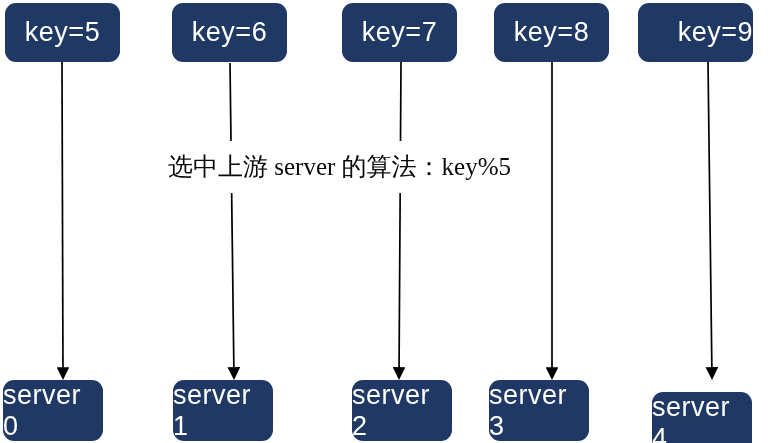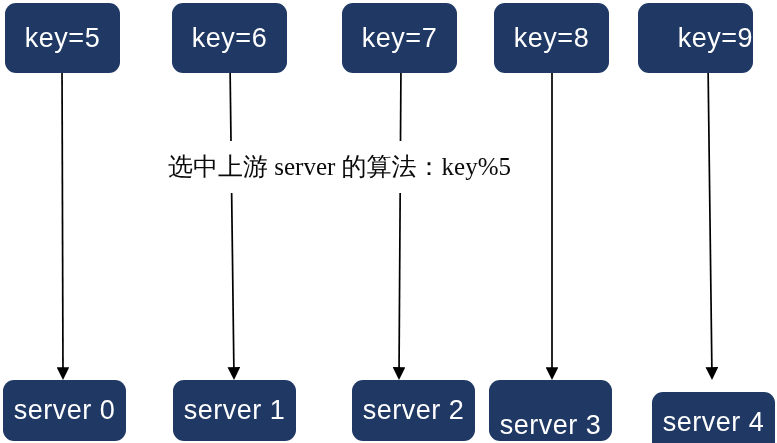--- a/index.html
+++ b/index.html
@@ -49,33 +49,33 @@
     background: var(--box-fill, #1F3864);
     color: var(--box-text, #ffffff);
     border-radius: 11px;
     display: flex;
     align-items: center;
     justify-content: center;
     font-size: 27px;
     letter-spacing: 0.5px;
     box-sizing: border-box;
   }
-  .key-node    { width: 115px; height: 70px; top: 3px; }
-  .server-node { width: 123px; height: 61px; top: 380px; }
+  .key-node    { width: 115px; height: 59px; top: 3px; }
+  .server-node { width: 100px; height: 61px; top: 380px; }
 
   .key-0 { left: 5px; }
   .key-1 { left: 172px; justify-content: center; }
   .key-2 { left: 342px; }
   .key-3 { left: 494px; }
   .key-4 { left: 638px; justify-content: flex-end; }
 
   .srv-0 { left: 3px; }
   .srv-1 { left: 173px; }
   .srv-2 { left: 352px; }
-  .srv-3 { left: 489px; align-items: flex-end; }
+  .srv-3 { left: 489px; }
   .srv-4 { left: 652px; margin-top: 12px; }
 </style>
 </head>
 <body>
 
 <div class="canvas">
 
   <svg class="arrow-layer" viewBox="0 0 777 443" xmlns="http://www.w3.org/2000/svg">
     <defs>
       <marker id="ah" viewBox="0 0 10 10" refX="8.5" refY="5" markerWidth="7.5" markerHeight="7.5" orient="auto-start-reverse">

